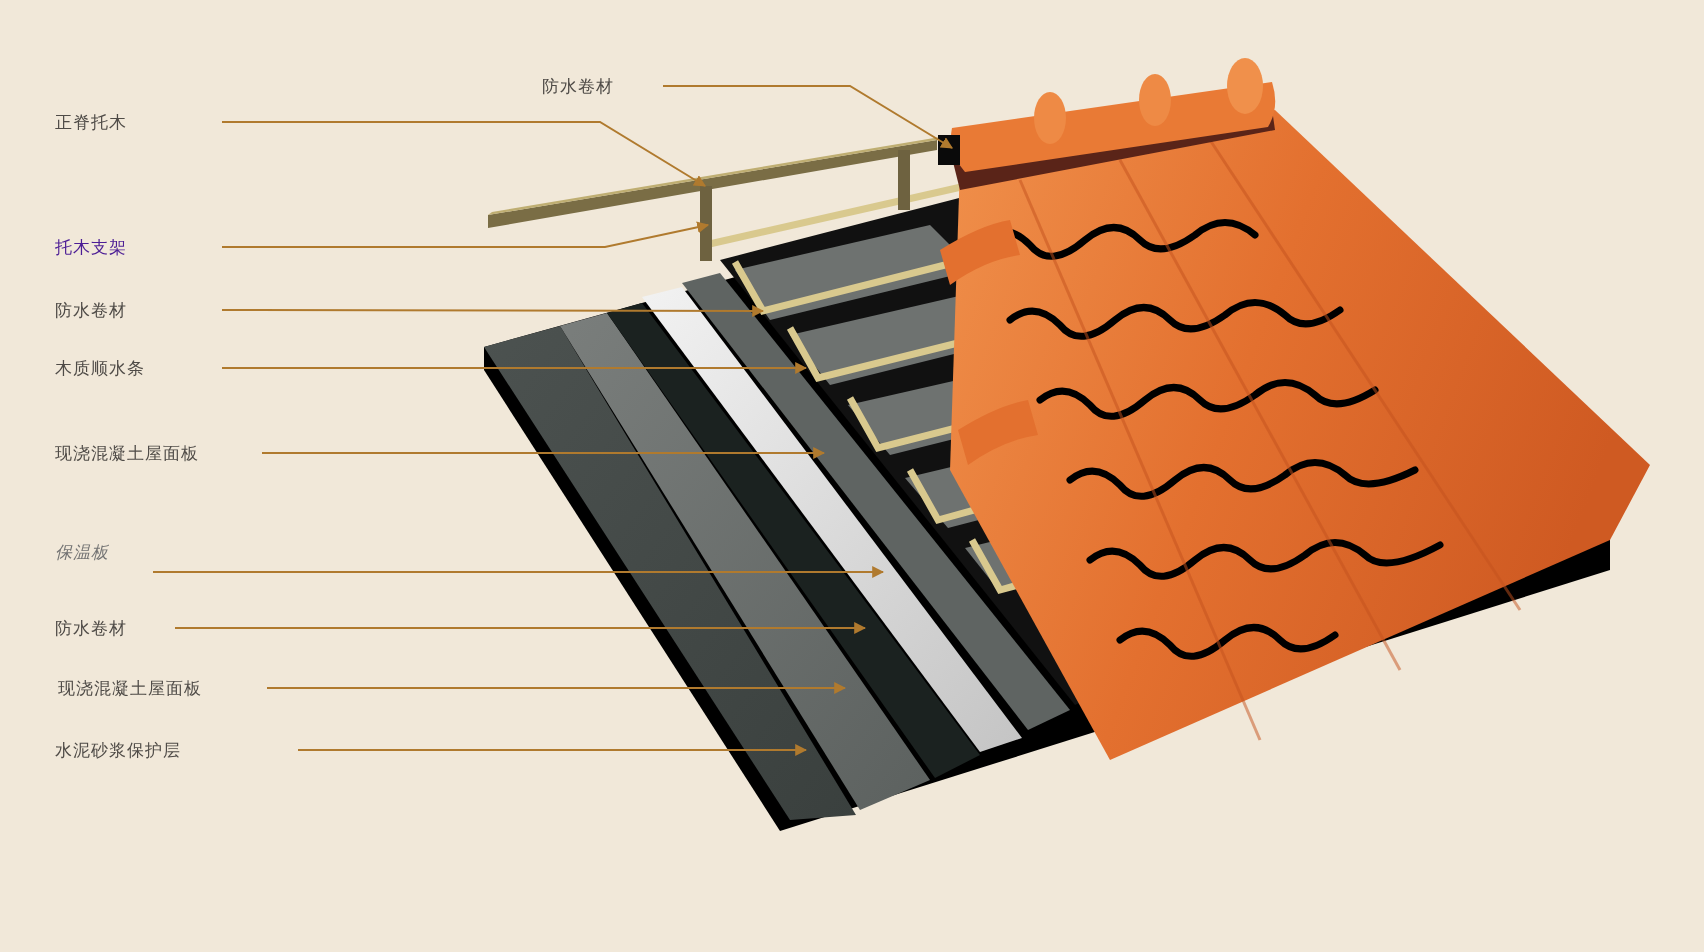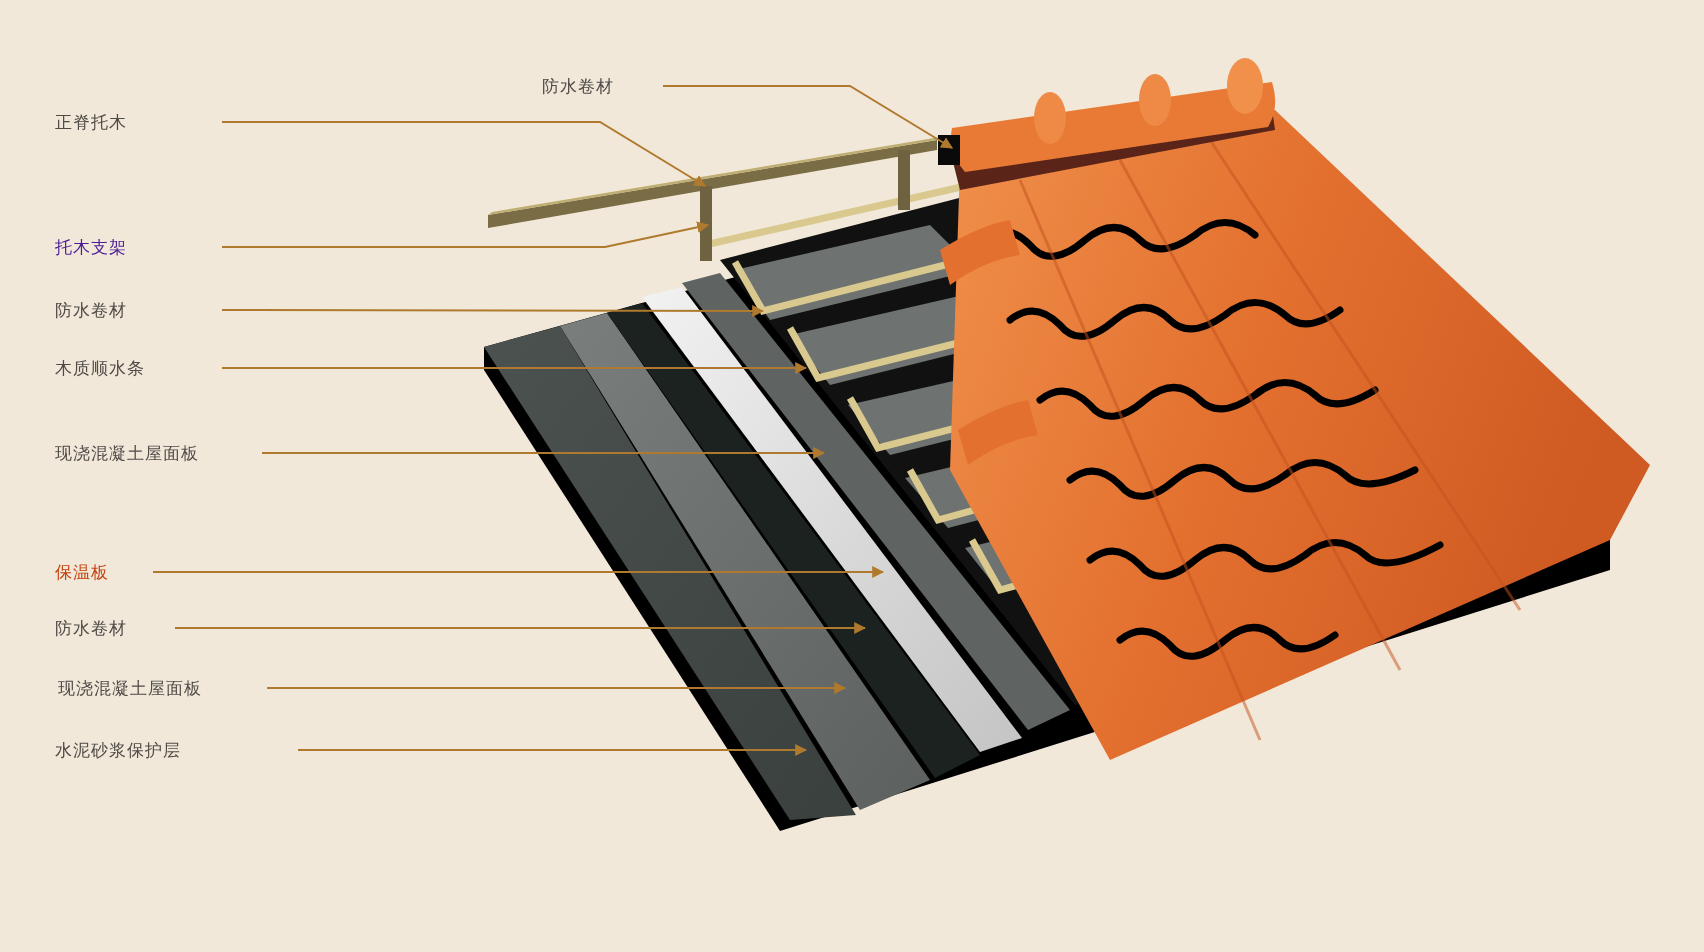--- a/index.html
+++ b/index.html
@@ -120,16 +120,16 @@
 </svg>
 
 <div id="labels"></div>
 
 <div class="label" style="left: 542px; top: 86px; color: rgb(79, 75, 71);">防水卷材</div>
 <div class="label" style="left: 55px; top: 122px; color: rgb(79, 75, 71);">正脊托木</div>
 <div class="label" style="left: 55px; top: 247px; color: #4c1d95;">托木支架</div>
 <div class="label" style="left: 55px; top: 310px; color: rgb(79, 75, 71);">防水卷材</div>
 <div class="label" style="left: 55px; top: 368px; color: rgb(79, 75, 71); text-align: center;">木质顺水条</div>
 <div class="label" style="left: 55px; top: 453px; color: rgb(79, 75, 71);">现浇混凝土屋面板</div>
-<div class="label" style="left: 55px; top: 572px; color: #c2410c;">保温板</div>
+<div class="label" style="left: 55px; top: 552px; color: #737373; font-style: italic;">保温板</div>
 <div class="label" style="left: 55px; top: 628px; color: rgb(79, 75, 71);">防水卷材</div>
 <div class="label" style="left: 58px; top: 688px; color: rgb(79, 75, 71);">现浇混凝土屋面板</div>
 <div class="label" style="left: 55px; top: 750px; color: rgb(79, 75, 71);">水泥砂浆保护层</div>
 
 </body></html>

